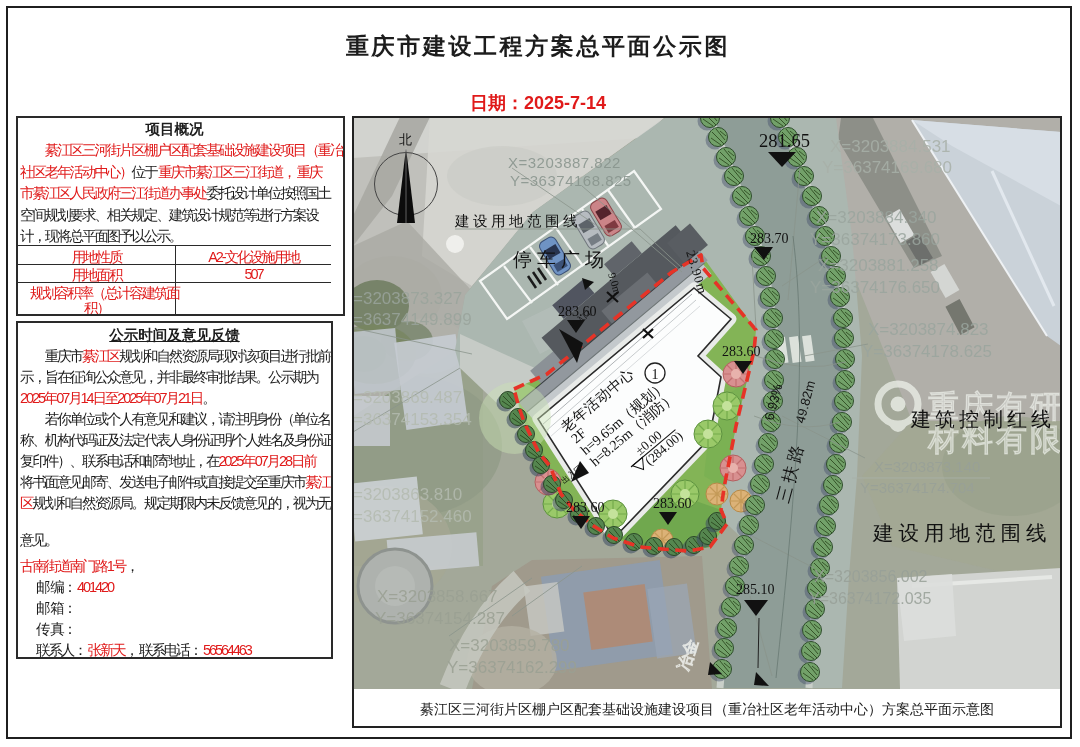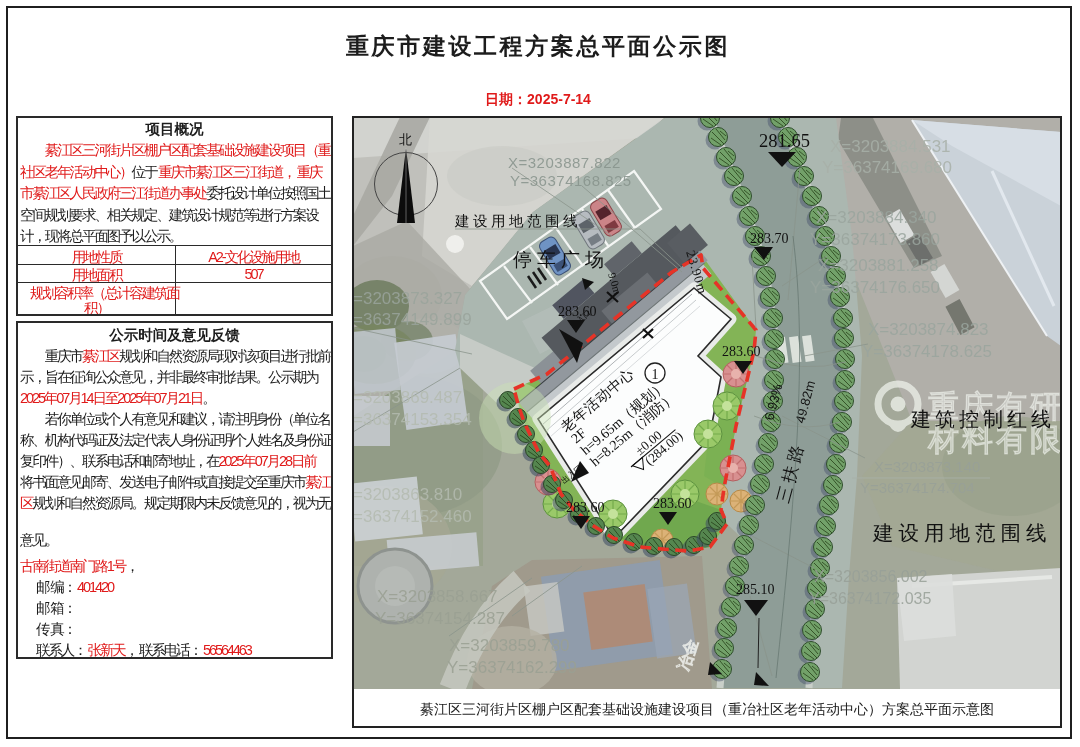--- a/index.html
+++ b/index.html
@@ -10,23 +10,23 @@
   .ln{position:absolute;left:2px;white-space:nowrap;font-size:14.5px;letter-spacing:-2.1px;}
   .ln .red,.ln .blk{letter-spacing:-2.1px;}
 </style>
 </head>
 <body>
 
 <div class="abs" style="left:6px;top:6px;width:1062px;height:729px;border:2px solid #1f1f1f;"></div>
 
 <div class="abs blk" style="left:288px;top:31px;width:500px;text-align:center;font-size:23px;font-weight:bold;letter-spacing:2.6px;white-space:nowrap;">重庆市建设工程方案总平面公示图</div>
 
-<div class="abs red" style="left:388px;top:91px;width:300px;text-align:center;font-size:14px;font-weight:bold;white-space:nowrap;">日期：2025-7-14</div>
-
-<div class="abs" style="left:16px;top:116px;width:313px;height:196px;border:2px solid #2a2a2a;overflow:hidden;">
+<div class="abs red" style="left:388px;top:91px;width:300px;text-align:center;font-size:18px;font-weight:bold;white-space:nowrap;">日期：2025-7-14</div>
+
+<div class="abs" style="left:16px;top:116px;width:313px;height:196px;border:2px solid #2a2a2a;overflow:hidden;padding-left:12px;">
 
   <div class="ln blk" style="left:0;top:2px;width:313px;text-align:center;font-weight:bold;letter-spacing:0;">项目概况</div>
 
   <div class="ln" style="top:23px;"><span class="red">　　綦江区三河街片区棚户区配套基础设施建设项目（重冶</span></div>
   <div class="ln" style="top:44.5px;"><span class="red">社区老年活动中心）</span><span class="blk">位于 </span><span class="red">重庆市綦江区三江街道， 重庆</span></div>
   <div class="ln" style="top:66px;"><span class="red">市綦江区人民政府三江街道办事处</span><span class="blk">委托设计单位按照国土</span></div>
   <div class="ln" style="top:87.5px;"><span class="blk">空间规划要求、相关规定、建筑设计规范等进行方案设</span></div>
   <div class="ln" style="top:109px;"><span class="blk">计，现将总平面图予以公示。</span></div>
 
   <div class="abs" style="left:0;top:127px;width:313px;height:1px;background:#2a2a2a;"></div>
@@ -36,21 +36,21 @@
   <div class="abs" style="left:0;top:146px;width:313px;height:1px;background:#2a2a2a;"></div>
   <div class="ln red" style="left:0;top:148px;width:157px;text-align:center;">用地面积</div>
   <div class="ln red" style="left:158px;top:148px;width:155px;text-align:center;">507</div>
   <div class="abs" style="left:0;top:164px;width:313px;height:1px;background:#2a2a2a;"></div>
   <div class="ln red" style="left:8px;top:166px;width:157px;text-align:center;">规划容积率（总计容建筑面</div>
   <div class="ln red" style="left:0;top:181px;width:157px;text-align:center;">积）</div>
 </div>
 
 <div class="abs" style="left:16px;top:321px;width:313px;height:334px;border:2px solid #2a2a2a;overflow:hidden;">
 
-  <div class="ln blk" style="left:0;top:3px;width:313px;text-align:center;font-weight:bold;letter-spacing:0;">公示时间及意见反馈</div>
+  <div class="ln blk" style="left:0;top:3px;width:313px;text-align:center;font-weight:bold;letter-spacing:0;text-decoration:underline;">公示时间及意见反馈</div>
 
   <div class="ln" style="top:24px;"><span class="blk">　　重庆市</span><span class="red">綦江区</span><span class="blk">规划和自然资源局现对该项目进行批前公</span></div>
   <div class="ln" style="top:45px;"><span class="blk">示，旨在征询公众意见，并非最终审批结果。公示期为</span></div>
   <div class="ln" style="top:66px;"><span class="red">2025年07月14日至2025年07月21日</span><span class="blk">。</span></div>
 
   <div class="ln" style="top:87px;"><span class="blk">　　若你单位或个人有意见和建议，请注明身份（单位名</span></div>
   <div class="ln" style="top:108px;"><span class="blk">称、机构代码证及法定代表人身份证明/个人姓名及身份证</span></div>
   <div class="ln" style="top:129px;"><span class="blk">复印件）、联系电话和邮寄地址，在</span><span class="red">2025年07月28日前</span></div>
   <div class="ln" style="top:150px;"><span class="blk">将书面意见邮寄、发送电子邮件或直接提交至重庆市</span><span class="red">綦江</span></div>
   <div class="ln" style="top:171px;"><span class="red">区</span><span class="blk">规划和自然资源局。规定期限内未反馈意见的，视为无</span></div>

